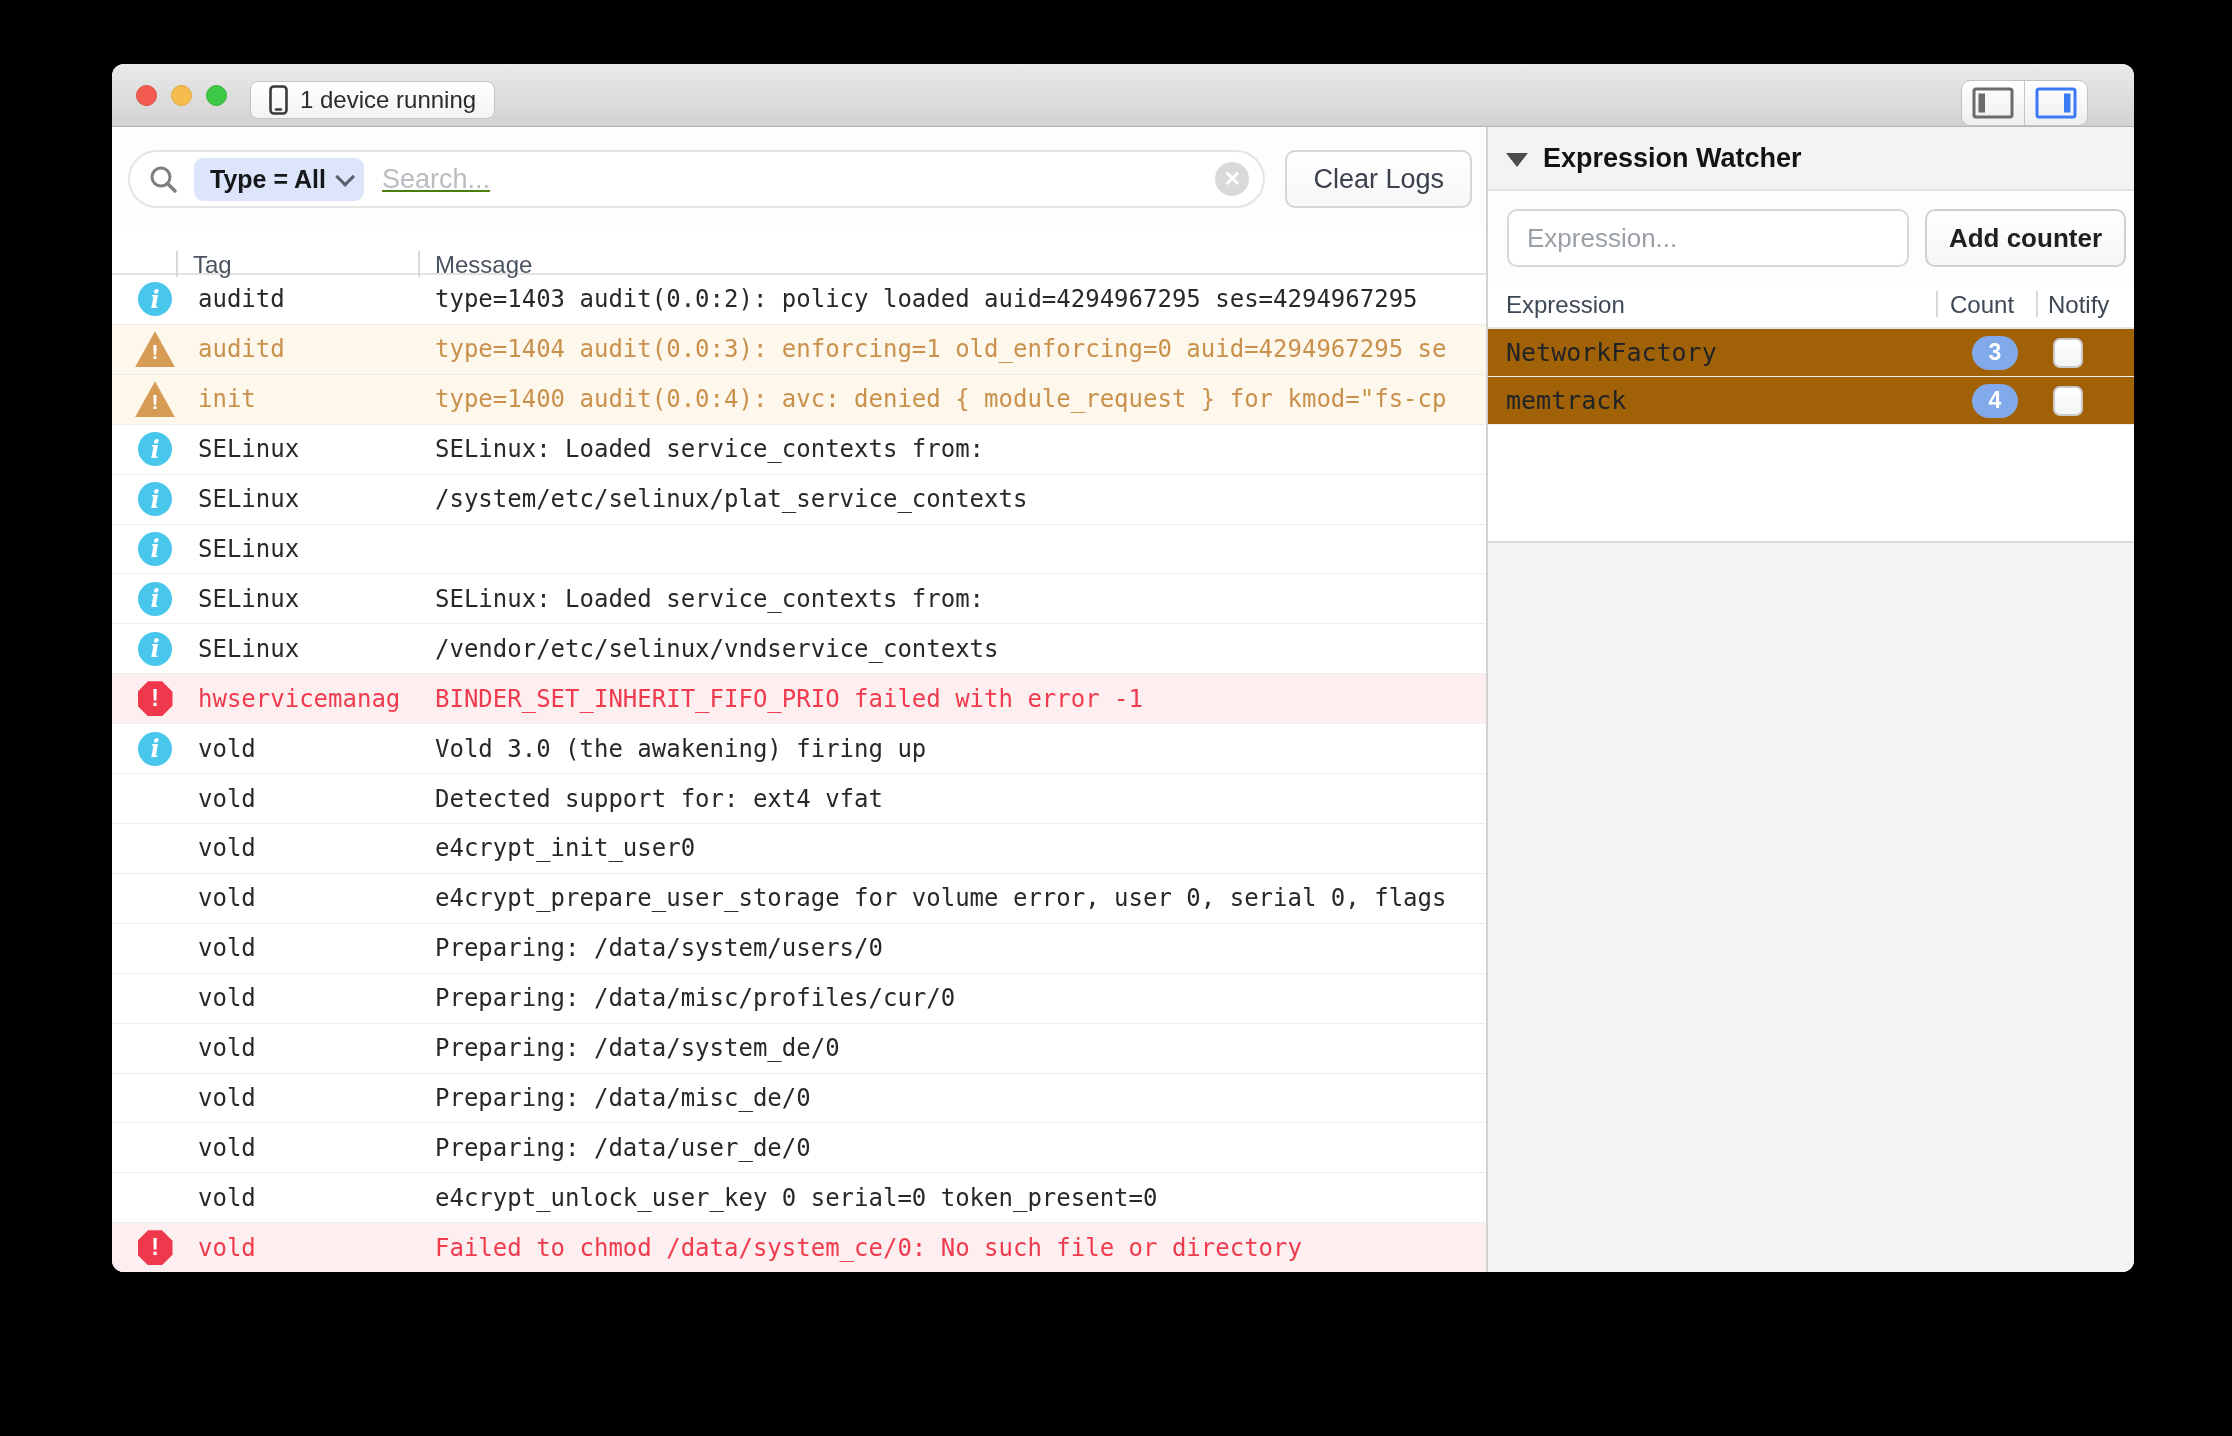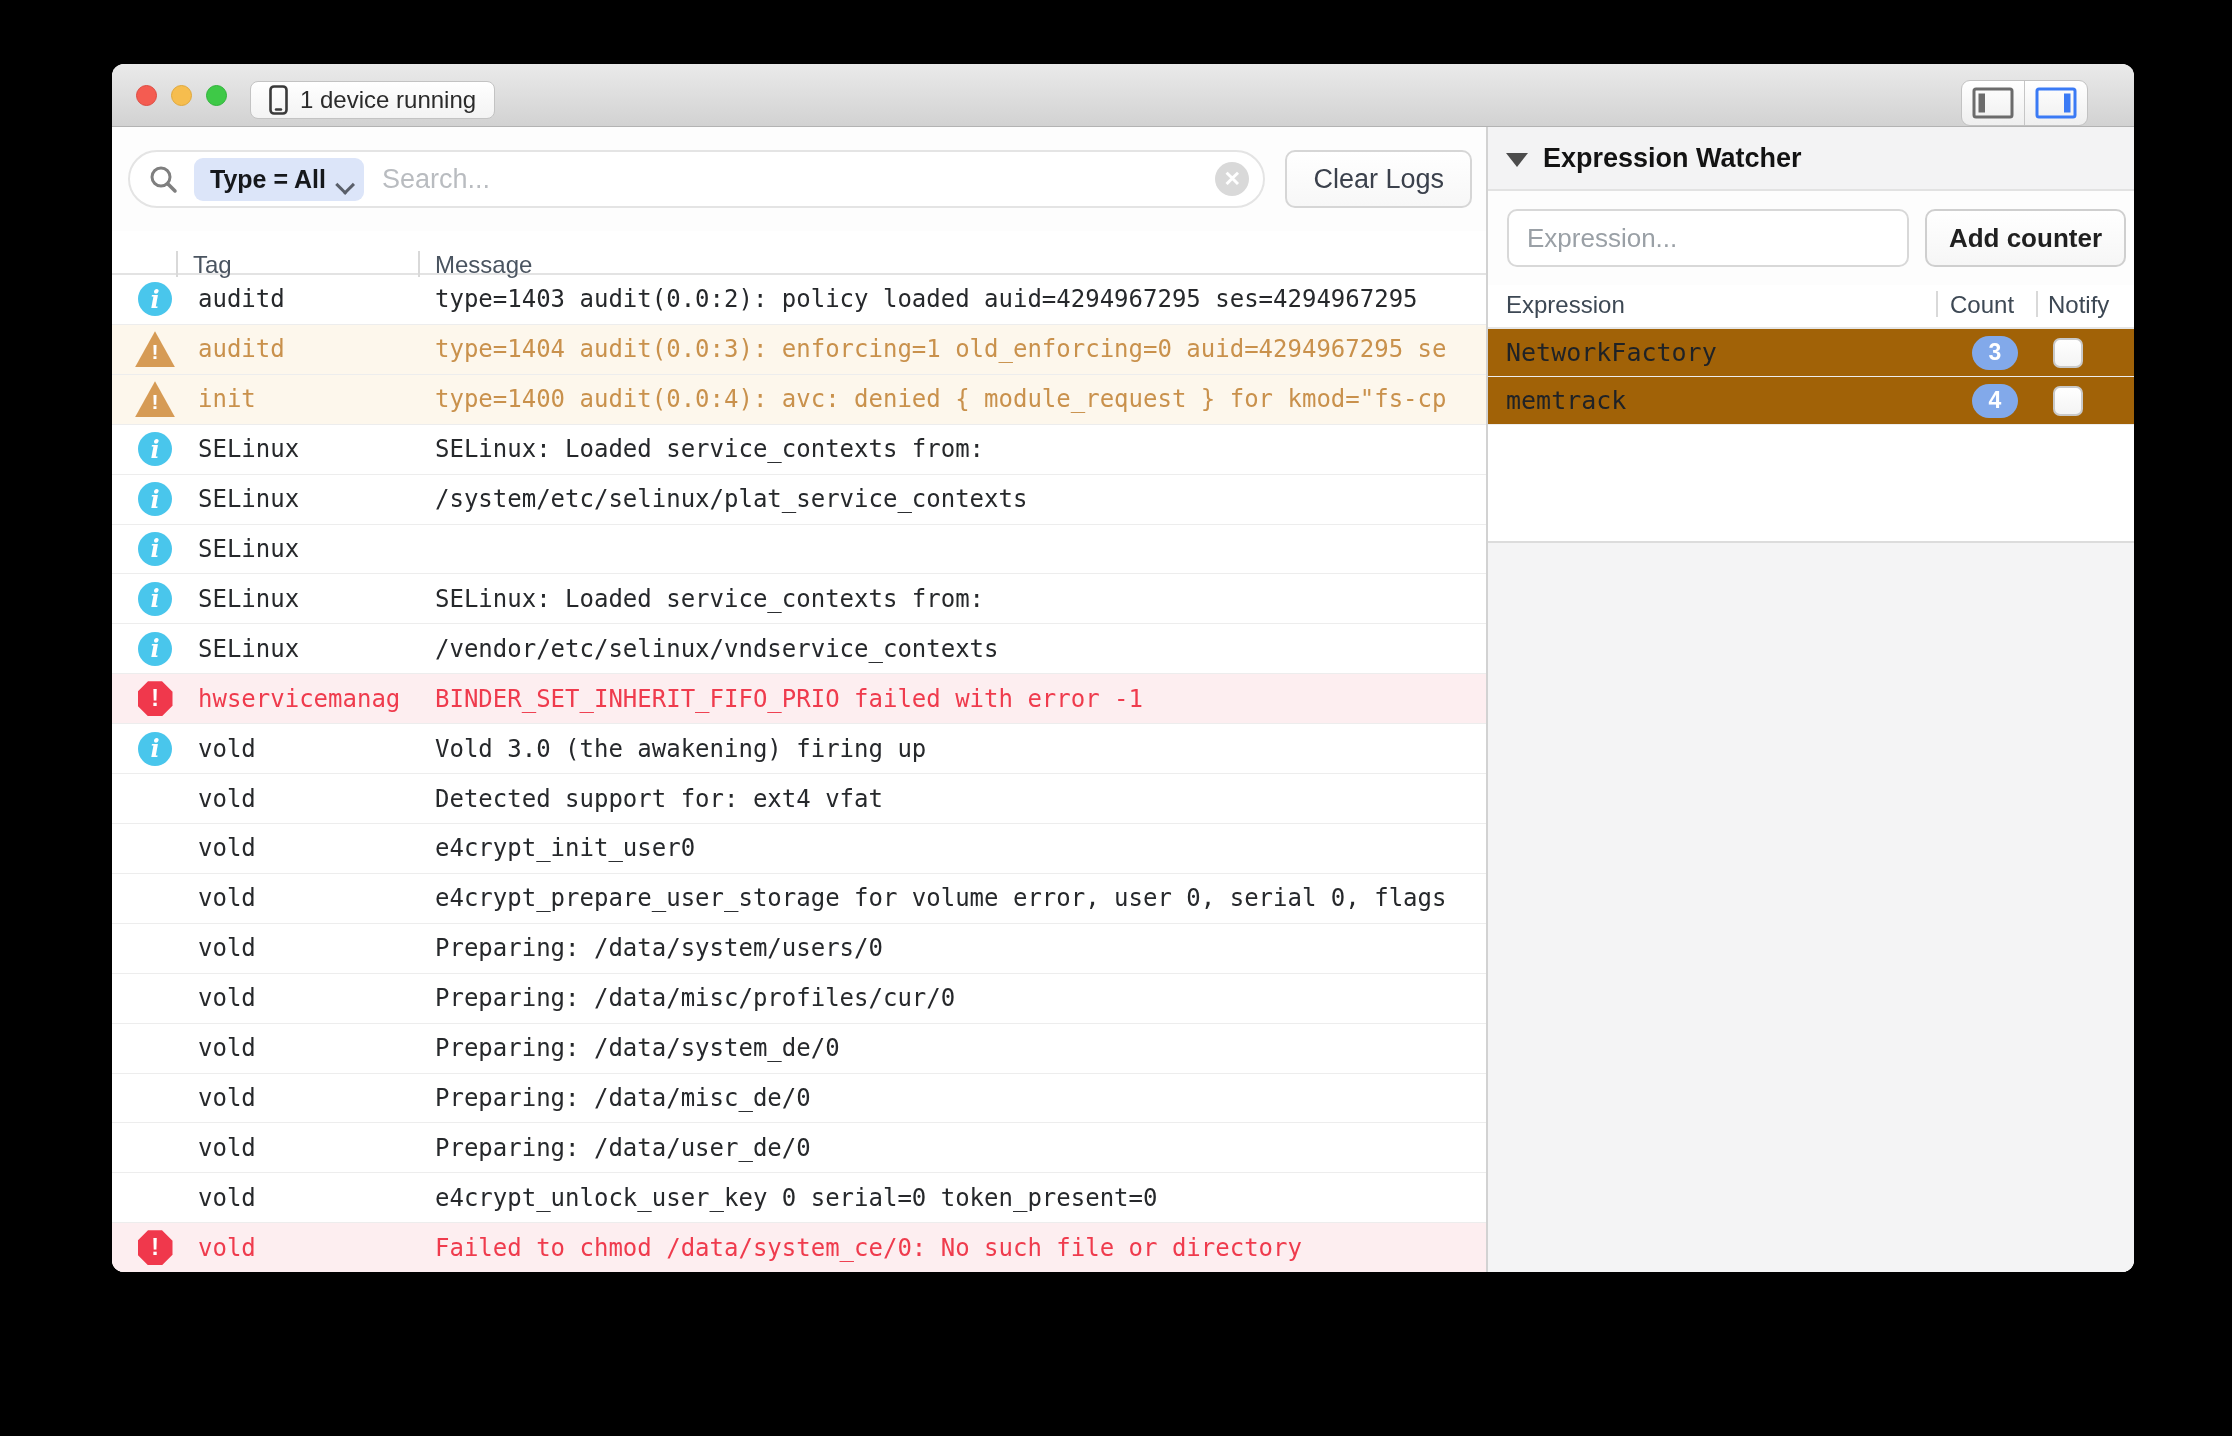--- a/index.html
+++ b/index.html
@@ -51,29 +51,29 @@
     padding:0 14px 0 16px;gap:20px;background:#fdfdfd;
   }
   .search{
     flex:1;height:58px;box-sizing:border-box;border:2px solid #e4e4e4;
     border-radius:30px;background:#fff;display:flex;align-items:center;
     padding:0 14px 0 18px;gap:16px;min-width:0;
   }
   .chip{
     background:#dce5f9;border-radius:9px;padding:7px 8px 7px 16px;
     font-size:25px;font-weight:600;color:#16181c;
-    display:flex;align-items:flex-end;gap:10px;white-space:nowrap;cursor:default;
+    display:flex;align-items:center;gap:10px;white-space:nowrap;cursor:default;
   }
   .chip-caret{
     width:11px;height:11px;border-right:3px solid #5a5f6a;border-bottom:3px solid #5a5f6a;
     transform:rotate(45deg) translateY(-3px);margin-right:6px;
   }
   .search input{
     flex:1;border:none;outline:none;font-size:27px;color:#4d7c0f;
-    font-family:"Liberation Sans",sans-serif;background:transparent;min-width:0;
+    font-family:"Liberation Sans",sans-serif;background:transparent;min-width:0;text-decoration:underline;
   }
   .search input::placeholder{color:#b9bcc0;}
   .clearx{
     width:34px;height:34px;border-radius:50%;background:#d9d9d9;color:#fff;
     display:flex;align-items:center;justify-content:center;
     font-size:21px;font-weight:700;flex:0 0 auto;cursor:pointer;
   }
   .clear-logs{
     height:58px;box-sizing:border-box;padding:0 26px;flex:0 0 auto;
     border:2px solid #d6d6d6;border-radius:10px;

